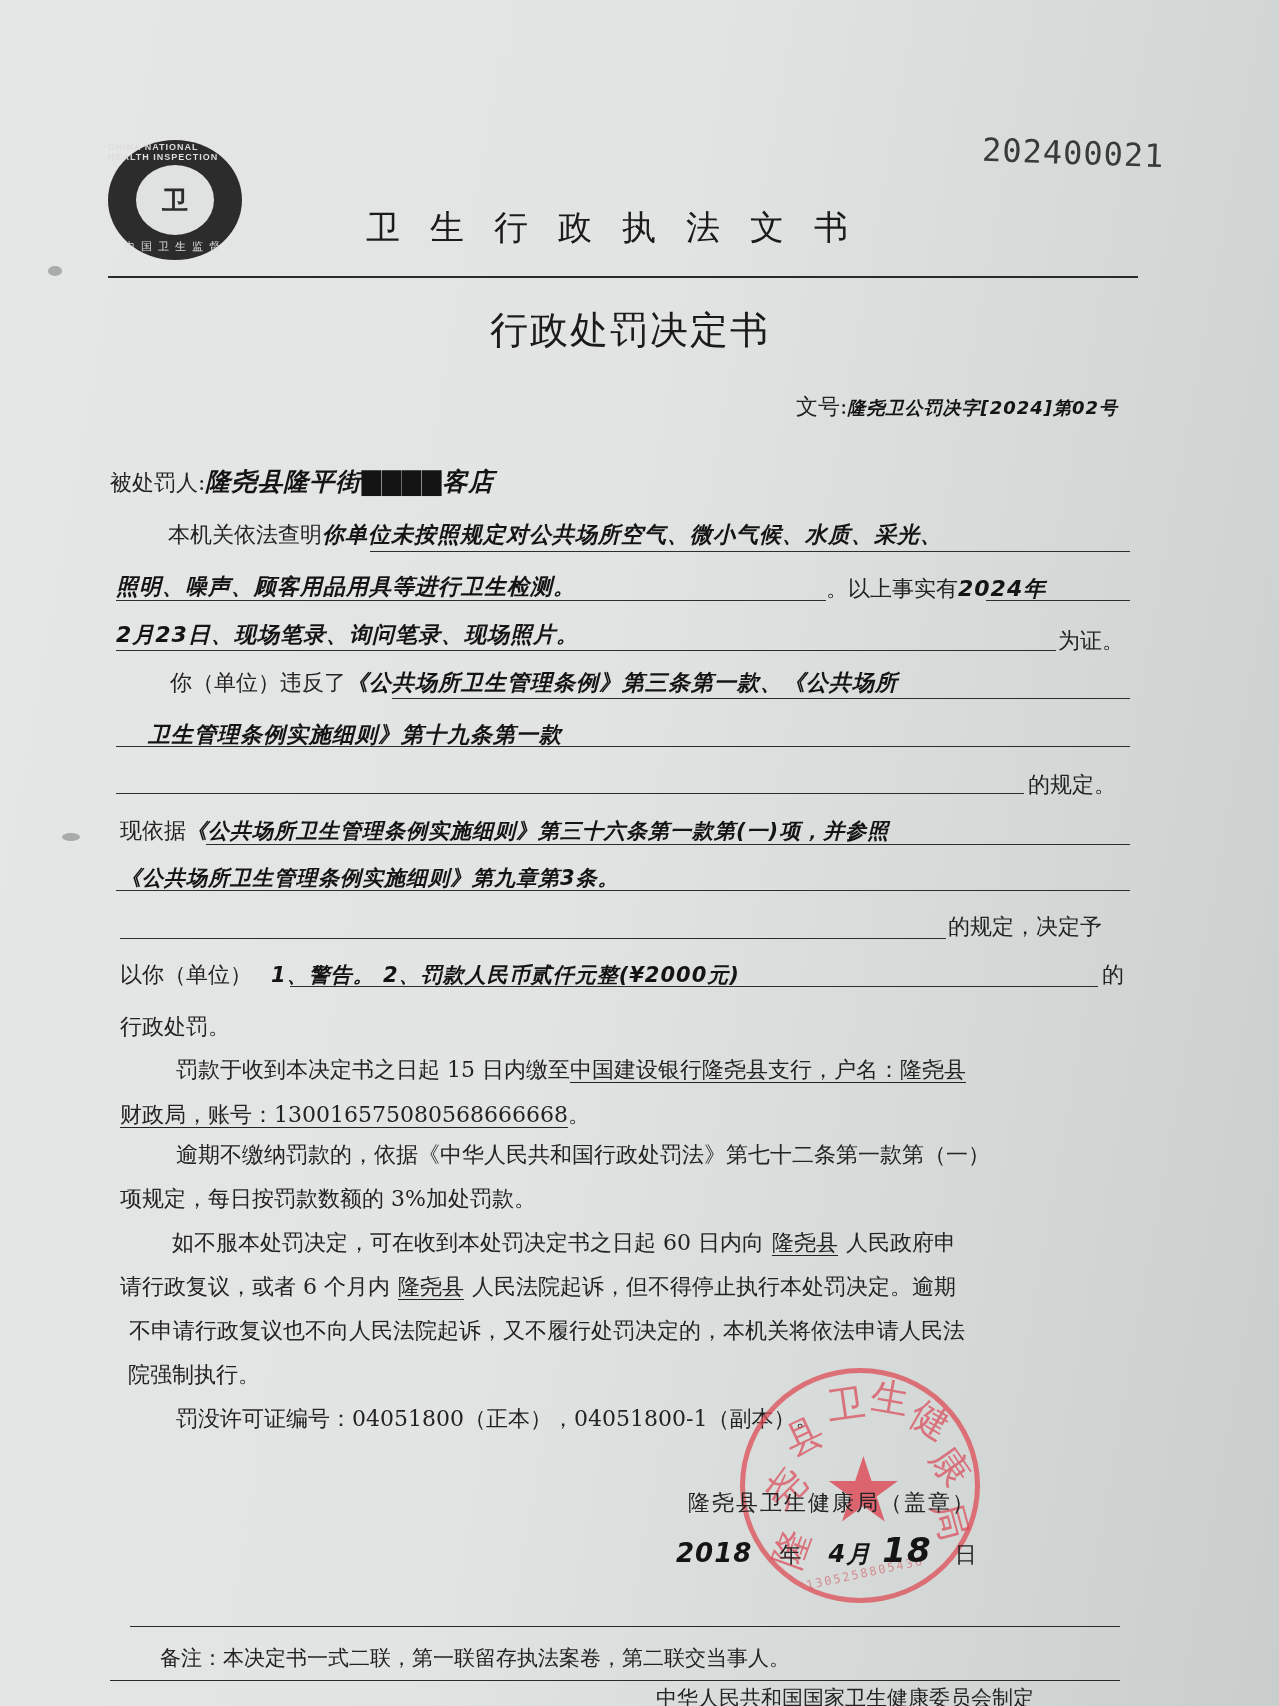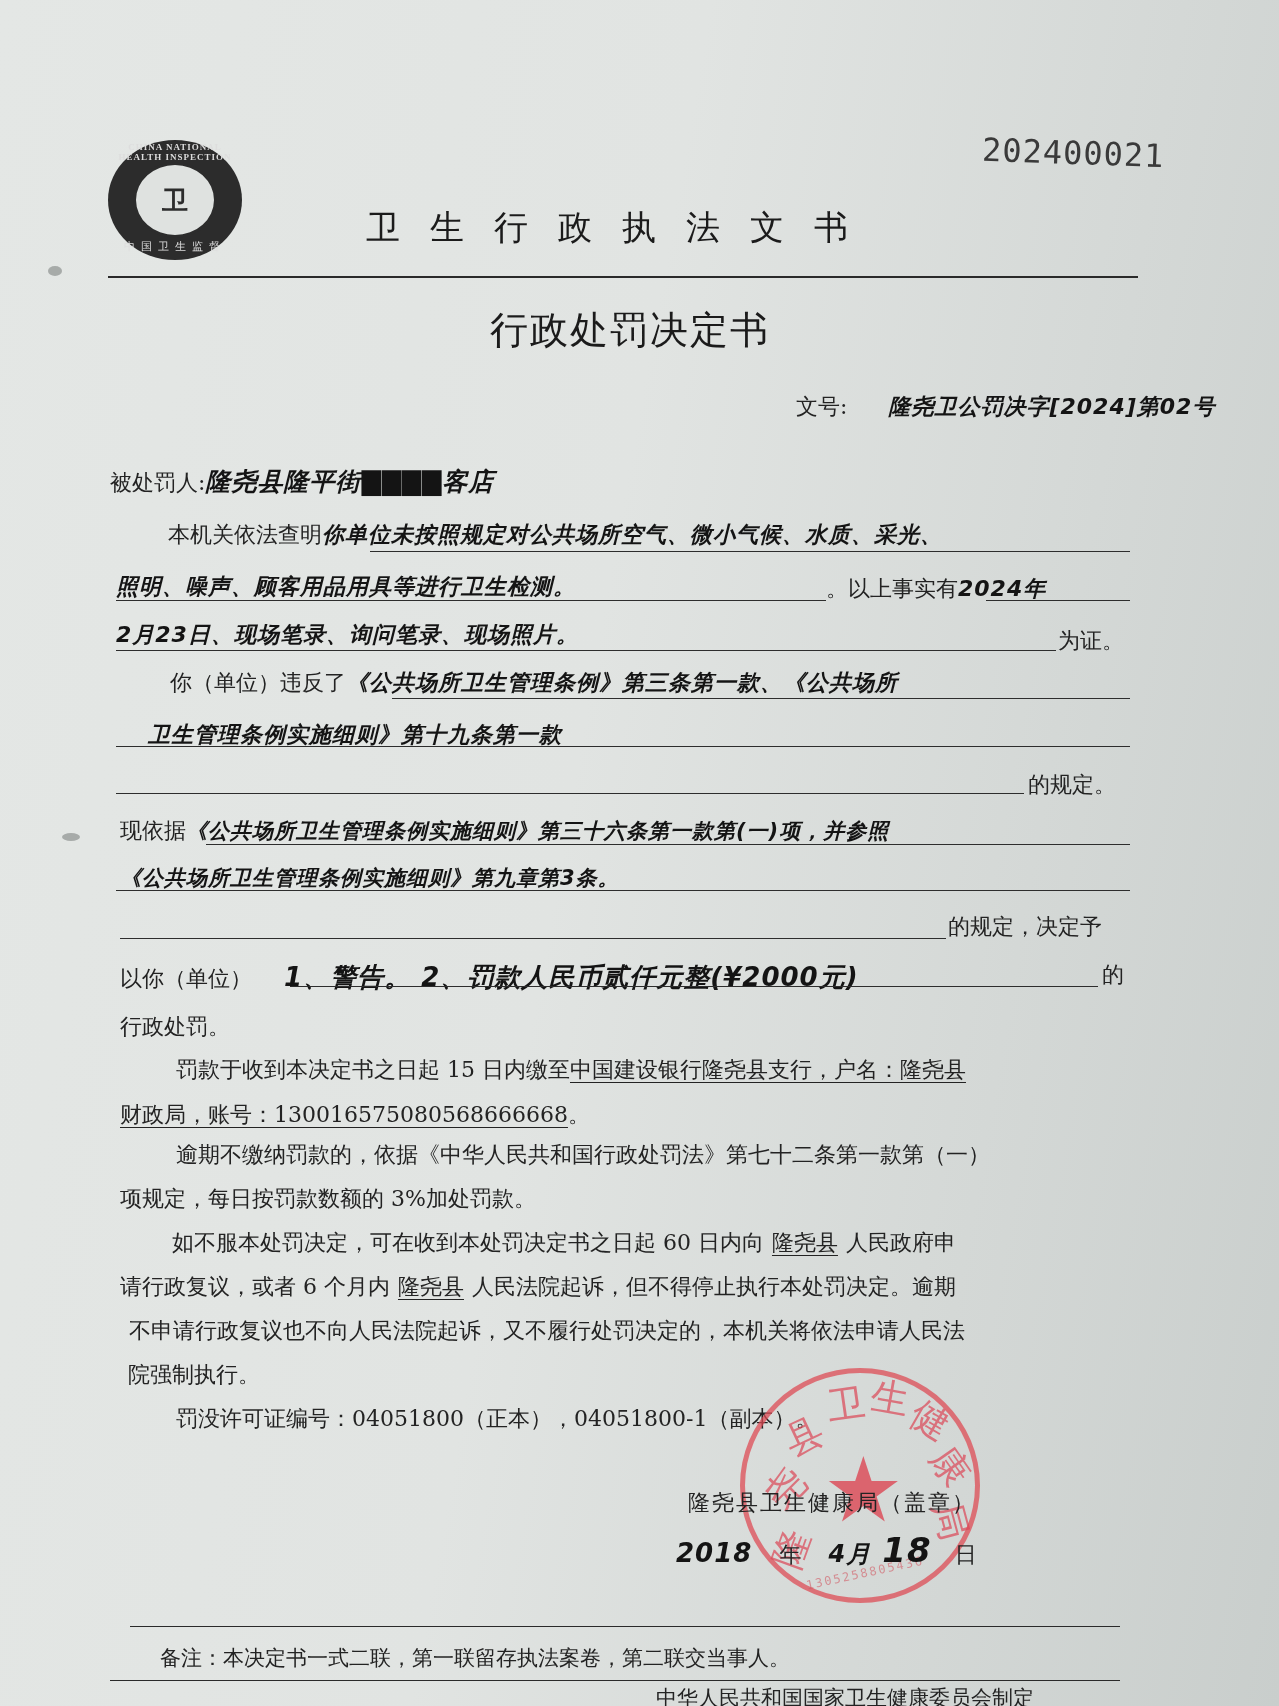--- a/index.html
+++ b/index.html
@@ -15,21 +15,21 @@
   .rule { position: absolute; height: 0; border-top: 1.6px solid #2a2a2a; }
   .uline { text-decoration: underline; text-underline-offset: 5px; text-decoration-thickness: 1.4px; }
   .line { position: absolute; white-space: nowrap; }
   .fill-rule { position: absolute; border-top: 1.4px solid #2d2d2d; height:0; }
   
   .logo {
     left: 108px; top: 140px; width: 134px; height: 120px; border-radius: 50%;
     background: #2c2c2c; display:flex; align-items:center; justify-content:center;
   }
   .logo-inner { width: 78px; height: 70px; border-radius: 50%; background: #dfe2e0; border: 3px solid #2c2c2c; display:flex; align-items:center; justify-content:center; font-size: 26px; font-weight: bold; color:#2c2c2c; font-family:"DejaVu Sans", sans-serif; }
-  .logo-ring-text { position:absolute; left: 0; top: 2px; width: 134px; text-align:center; color:#ddd; font-size: 9px; font-family:Liberation Serif, serif; font-weight:bold; letter-spacing:1px; }
+  .logo-ring-text { position:absolute; left: 0; top: 2px; width: 134px; text-align:left; color:#ddd; font-size: 9px; font-family:Liberation Sans, sans-serif; font-weight:bold; letter-spacing:1px; }
   .logo-bottom { position:absolute; left:0; bottom: 6px; width: 134px; text-align:center; color:#ddd; font-size:11px; letter-spacing: 6px; }
   .serial { left: 982px; top: 134px; font-family: "DejaVu Sans Mono", "Liberation Mono", monospace; font-size: 32px; color: #3a3a3a; letter-spacing: 1px; transform: rotate(2deg); }
   .header-title { left: 366px; top: 205px; font-size: 34px; letter-spacing: 30px; color:#1b1b1b; }
   .doc-title { left: 490px; top: 305px; font-family: "DejaVu Sans", "Liberation Sans", sans-serif; font-size: 38px; letter-spacing: 2px; color:#1b1b1b; }
   .stamp {
     left: 740px; top: 1368px; width: 240px; height: 235px; border-radius: 50%;
     border: 5px solid rgba(222,70,80,0.72); box-sizing: border-box;
   }
   .stamp-star { position:absolute; left: 78px; top: 72px; font-size: 90px; color: rgba(220,60,75,0.75); line-height:1; }
   .stamp-text { position:absolute; color: rgba(220,70,85,0.7); font-size: 38px; font-family:"DejaVu Sans", sans-serif; }
@@ -48,21 +48,21 @@
   <div class="logo-bottom">中国卫生监督</div>
 </div>
 
 <div class="abs serial">202400021</div>
 <div class="abs header-title">卫生行政执法文书</div>
 <div class="rule" style="left:108px;top:276px;width:1030px;border-top-width:2.5px;"></div>
 
 <div class="abs doc-title">行政处罚决定书</div>
 
 <div class="line" style="left:796px;top:392px;">
-  <span class="print">文号:</span><span class="hand" style="font-size:22px;margin-left:41px;">隆尧卫公罚决字[2024]第02号</span>
+  <span class="print">文号:</span><span class="hand" style="font-size:18px;">隆尧卫公罚决字[2024]第02号</span>
 </div>
 
 <div class="line" style="left:110px;top:465px;">
   <span class="print">被处罚人:</span><span class="hand" style="font-size:25px;">隆尧县隆平街▇▇▇▇客店</span>
 </div>
 
 <div class="line" style="left:168px;top:520px;">
   <span class="print">本机关依法查明</span><span class="hand" style="font-size:22px;">你单位未按照规定对公共场所空气、微小气候、水质、采光、</span>
 </div>
 <div class="fill-rule" style="left:370px;top:551px;width:760px;"></div>
@@ -103,21 +103,21 @@
 <div class="line" style="left:120px;top:864px;">
   <span class="hand" style="font-size:21px;">《公共场所卫生管理条例实施细则》第九章第3条。</span>
 </div>
 <div class="fill-rule" style="left:116px;top:890px;width:1014px;"></div>
 
 <div class="fill-rule" style="left:120px;top:938px;width:826px;"></div>
 <div class="line print" style="left:948px;top:912px;">的规定，决定予</div>
 
 <div class="line" style="left:120px;top:960px;">
   <span class="print">以你（单位）</span>
-  <span class="hand" style="font-size:26px;margin-left:27px;">1、警告。 2、罚款人民币贰仟元整(¥2000元)</span>
+  <span class="hand" style="font-size:21px;margin-left:14px;">1、警告。 2、罚款人民币贰仟元整(¥2000元)</span>
 </div>
 <div class="fill-rule" style="left:290px;top:986px;width:808px;"></div>
 <div class="line print" style="left:1102px;top:960px;">的</div>
 
 <div class="line print" style="left:120px;top:1012px;">行政处罚。</div>
 
 <div class="line print" style="left:176px;top:1055px;">
   <span>罚款于收到本决定书之日起 15 日内缴至</span><span class="uline">中国建设银行隆尧县支行，户名：隆尧县</span>
 </div>
 <div class="line print" style="left:120px;top:1100px;">

